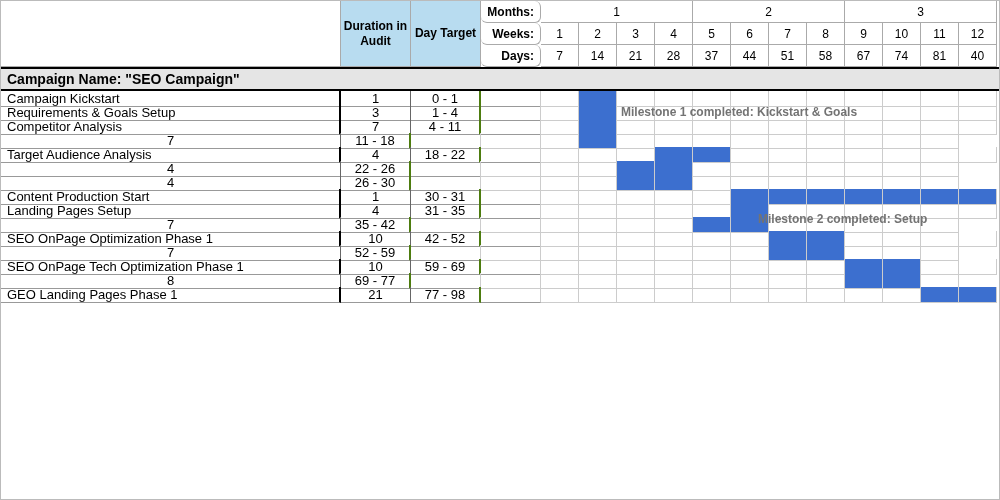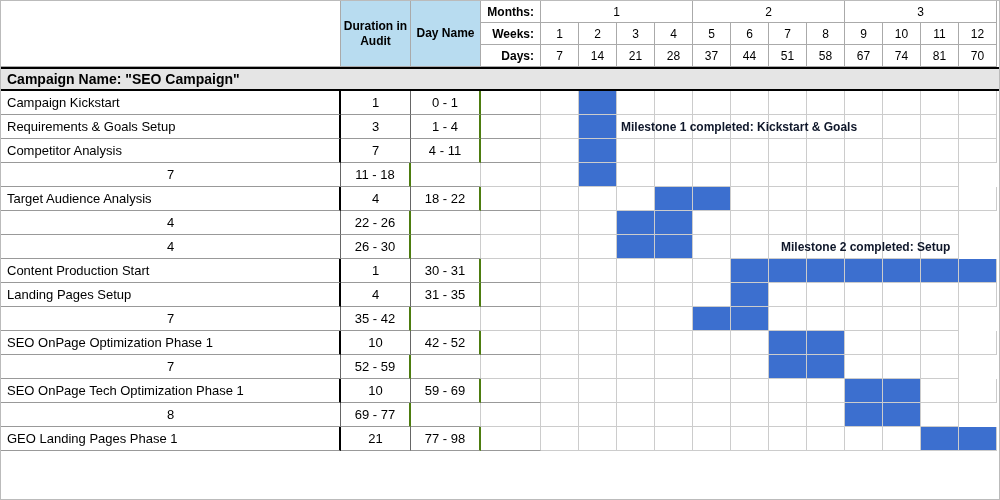--- a/index.html
+++ b/index.html
@@ -5,47 +5,47 @@
   * { box-sizing: border-box; margin: 0; padding: 0; }
   body { font-family: "Century Gothic", "Segoe UI", Arial, sans-serif; font-size: 13px; color: #000; background: #fff; }
   .sheet { width: 1000px; height: 500px; overflow: hidden; border: 1px solid #bbb; border-top: 1px solid #bbb; }
   
   .hdrTop { display:grid; grid-template-columns: 340px 70px 70px 60px repeat(12,38px); }
   .hdrTop .empty { border:1px solid #aaa; border-left:none; border-top:none; height:66px; background:#fff; }
   .hdrTop .dur, .hdrTop .range { border:1px solid #aaa; border-left:none; border-top:none; height:66px; background:#b8dcf0; font-weight:bold; font-size:12px; display:flex; align-items:center; justify-content:center; text-align:center; padding:2px; line-height:1.2; }
   .hdrTop .right { display:grid; grid-template-rows: 22px 22px 22px; grid-column: 4 / span 13; }
   .hdrTop .rrow { display:grid; grid-template-columns: 60px repeat(12,38px); }
   .hdrTop .rrow .cell { border:1px solid #aaa; border-left:none; border-top:none; display:flex; align-items:center; justify-content:center; font-size:12px; height:22px; }
-  .hdrTop .rrow .cell.lbl { justify-content:flex-end; padding-right:6px; font-weight:bold; }
+  .hdrTop .rrow .cell.lbl { justify-content:flex-end; padding-right:6px; font-weight:bold;border-radius:6px; }
   .hdrTop .rrow .cell.span4 { grid-column: span 4; }
 
   
   .campaign { background:#e5e5e5; border-bottom:2px solid #000; border-top:2px solid #000; height:24px; display:flex; align-items:center; padding-left:6px; font-weight:bold; font-size:14px; }
 
   
   .rows { }
-  .row { display:grid; grid-template-columns: 340px 70px 70px 60px repeat(12,38px); height:24px; position:relative; }
+  .row { display:grid; grid-template-columns: 340px 70px 70px 60px repeat(12,38px); height:14px; position:relative; }
   .row .c { border-right:1px solid #bbb; border-bottom:1px solid #999; display:flex; align-items:center; font-size:13px; height:100%; }
   .row .task { padding-left:6px; justify-content:flex-start; border-right:2px solid #000; border-left:none; }
   .row .num { justify-content:center; border-right:1px solid #666; }
   .row .range { justify-content:center; border-right:2px solid #4d7c0f; }
   .row .gutter { border-right:1px solid #ccc; }
   .row .wk { border-right:1px solid #ccc; border-bottom:1px solid #ccc; }
   .row .wk.filled { background:#3c6fcf; }
-  .row .milestone { position:absolute; color:#0f172a; font-weight:bold; font-size:12px; white-space:nowrap; top:50%; transform:translateY(-50%); z-index:5; }
+  .row .milestone { position:absolute; color:#737373; font-weight:bold; font-size:12px; white-space:nowrap; top:50%; transform:translateY(-50%); z-index:5; }
 </style>
 </head>
 <body>
 
 <div class="sheet">
 
   <div class="hdrTop">
     <div class="empty"></div>
     <div class="dur">Duration in Audit</div>
-    <div class="range">Day Name</div>
+    <div class="range">Day Target</div>
     <div class="right">
       <div class="rrow">
         <div class="cell lbl">Months:</div>
         <div class="cell span4">1</div>
         <div class="cell span4">2</div>
         <div class="cell span4">3</div>
       </div>
       <div class="rrow">
         <div class="cell lbl">Weeks:</div>
         <div class="cell">1</div>
@@ -67,21 +67,21 @@
         <div class="cell">14</div>
         <div class="cell">21</div>
         <div class="cell">28</div>
         <div class="cell">37</div>
         <div class="cell">44</div>
         <div class="cell">51</div>
         <div class="cell">58</div>
         <div class="cell">67</div>
         <div class="cell">74</div>
         <div class="cell">81</div>
-        <div class="cell">70</div>
+        <div class="cell">40</div>
       </div>
     </div>
   </div>
 
   <div class="campaign">Campaign Name: "SEO Campaign"</div>
 
   <div class="rows" id="rows">
       <div class="row">
         <div class="c task">Campaign Kickstart</div>
         <div class="c num">1</div>
@@ -198,21 +198,21 @@
         <div class="c wk"></div>
         <div class="c wk filled"></div>
         <div class="c wk filled"></div>
         <div class="c wk"></div>
         <div class="c wk"></div>
         <div class="c wk"></div>
         <div class="c wk"></div>
         <div class="c wk"></div>
         <div class="c wk"></div>
         <div class="c wk"></div>
-        <div class="milestone" style="left: 780px;">Milestone 2 completed: Setup</div>
+        <div class="milestone" style="left: 757px; margin-top: 37px;">Milestone 2 completed: Setup</div>
       </div>
       <div class="row">
         <div class="c task">Content Production Start</div>
         <div class="c num">1</div>
         <div class="c range">30 - 31</div>
         <div class="c gutter"></div>
         <div class="c wk"></div>
         <div class="c wk"></div>
         <div class="c wk"></div>
         <div class="c wk"></div>

